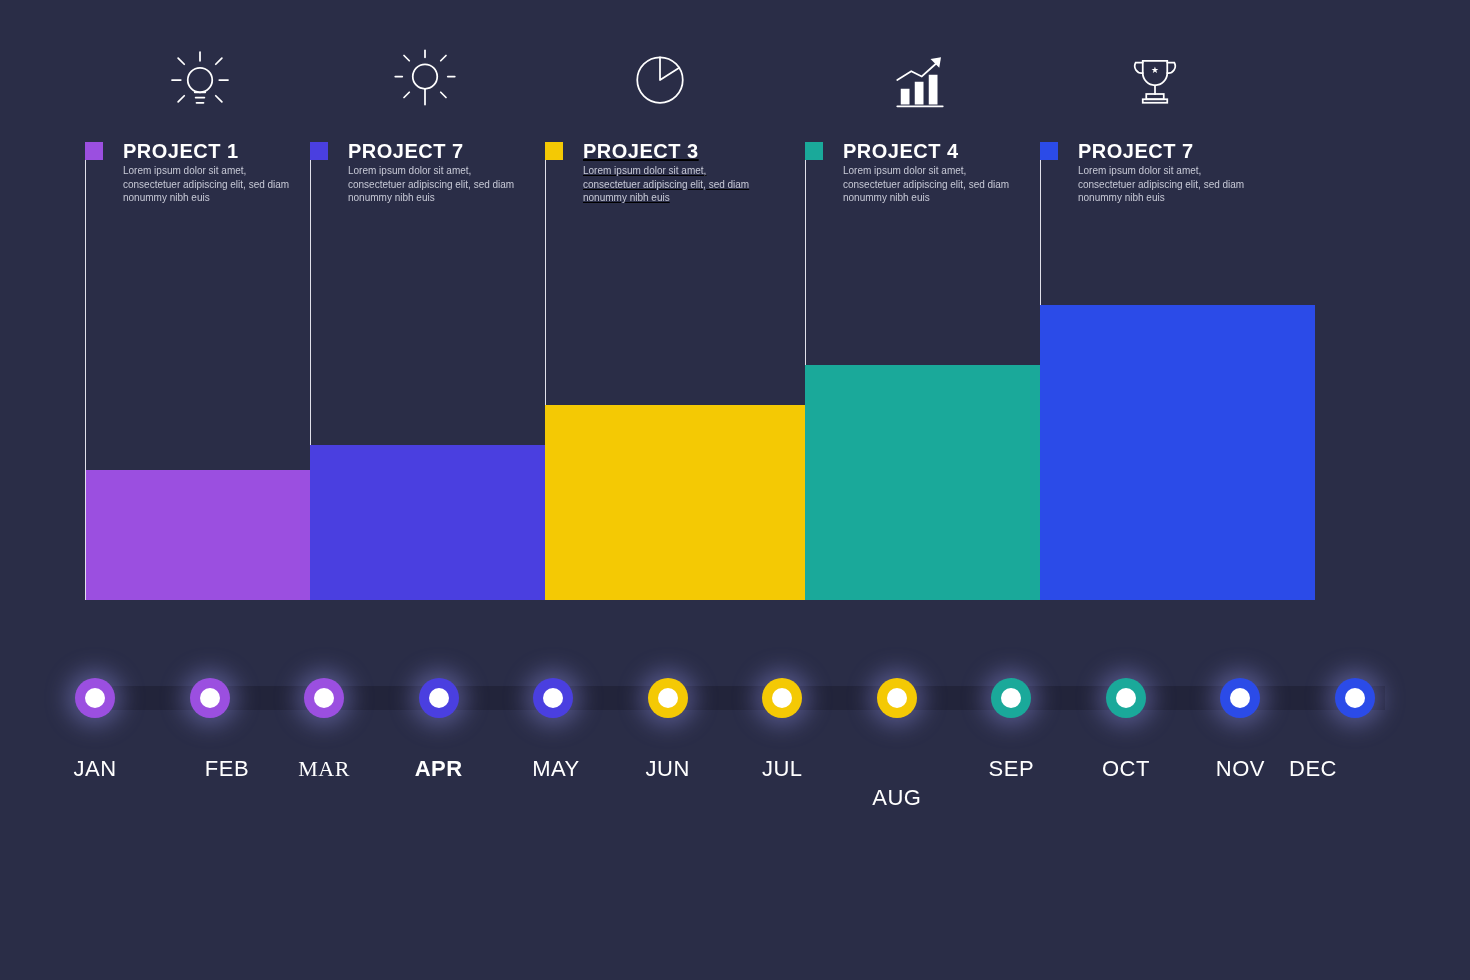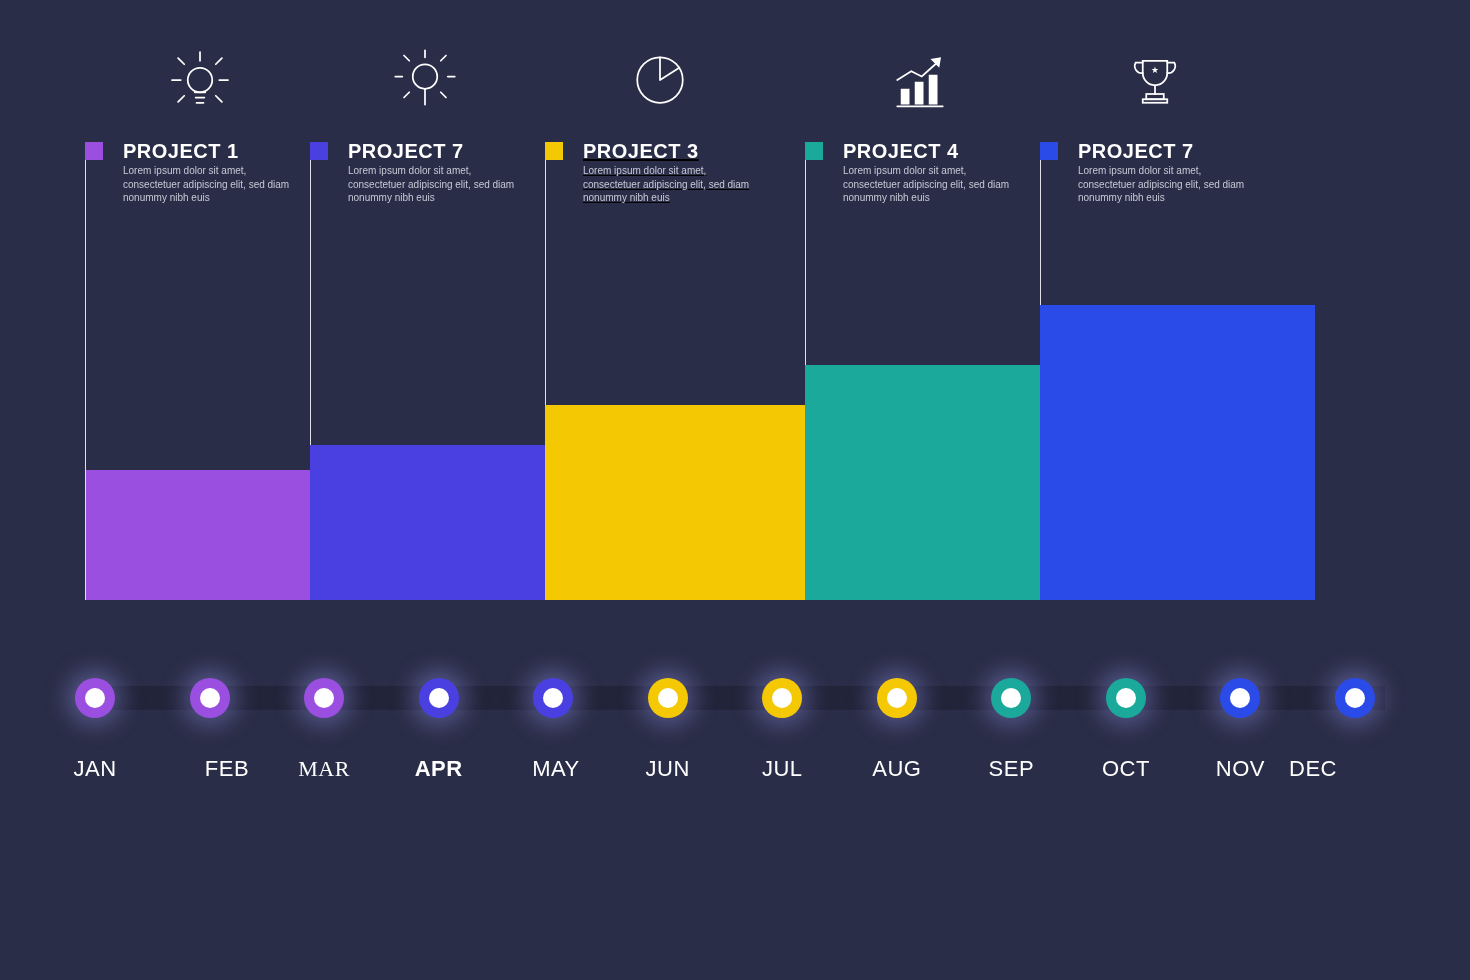--- a/index.html
+++ b/index.html
@@ -155,21 +155,21 @@
     <div class="month" style="left: 239.091px; font-family: Liberation Serif, serif;">MAR</div>
     <div class="dot" style="left: 333.636px; background: rgb(74, 63, 224);"></div>
     <div class="month" style="left: 353.636px; font-weight: bold;">APR</div>
     <div class="dot" style="left: 448.182px; background: rgb(74, 63, 224);"></div>
     <div class="month" style="left: 471px;">MAY</div>
     <div class="dot" style="left: 562.727px; background: rgb(244, 201, 4);"></div>
     <div class="month" style="left: 582.727px;">JUN</div>
     <div class="dot" style="left: 677.273px; background: rgb(244, 201, 4);"></div>
     <div class="month" style="left: 697.273px;">JUL</div>
     <div class="dot" style="left: 791.818px; background: rgb(244, 201, 4);"></div>
-    <div class="month" style="left: 811.818px;">AUG</div>
+    <div class="month" style="left: 811.818px; margin-top: 29px;">AUG</div>
     <div class="dot" style="left: 906.364px; background: rgb(26, 169, 154);"></div>
     <div class="month" style="left: 926.364px;">SEP</div>
     <div class="dot" style="left: 1020.91px; background: rgb(26, 169, 154);"></div>
     <div class="month" style="left: 1040.91px;">OCT</div>
     <div class="dot" style="left: 1135.45px; background: rgb(43, 75, 232);"></div>
     <div class="month" style="left: 1155.45px;">NOV</div>
     <div class="dot" style="left: 1250px; background: rgb(43, 75, 232);"></div>
     <div class="month" style="left: 1228px;">DEC</div>
   </div>
 

